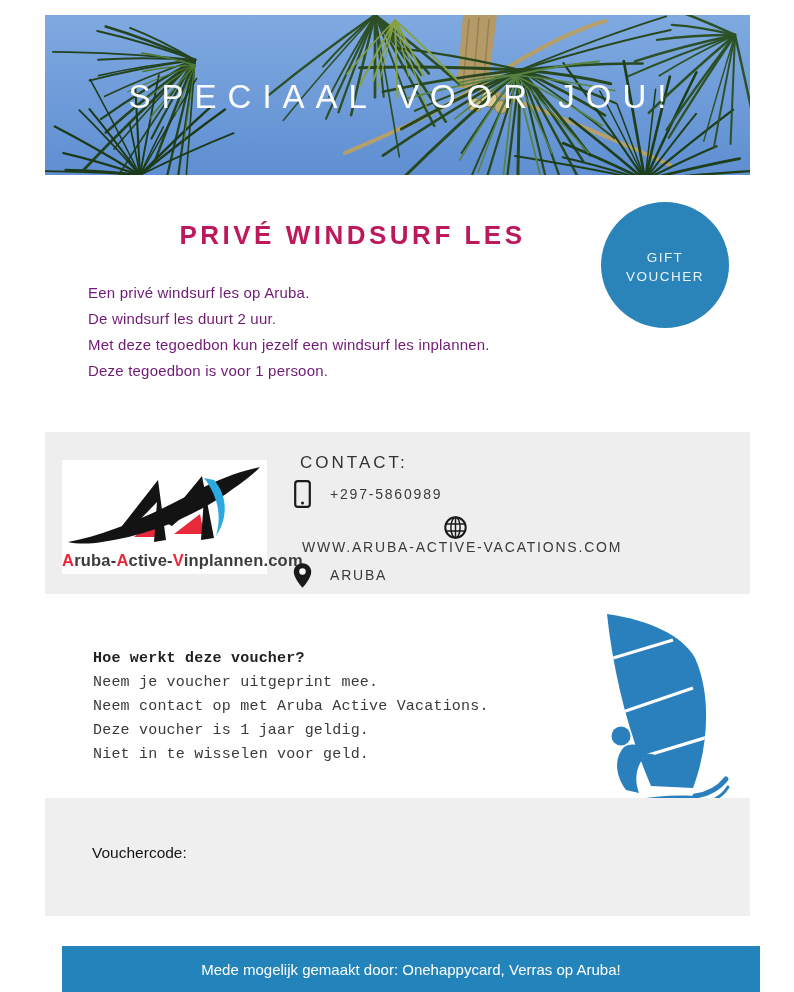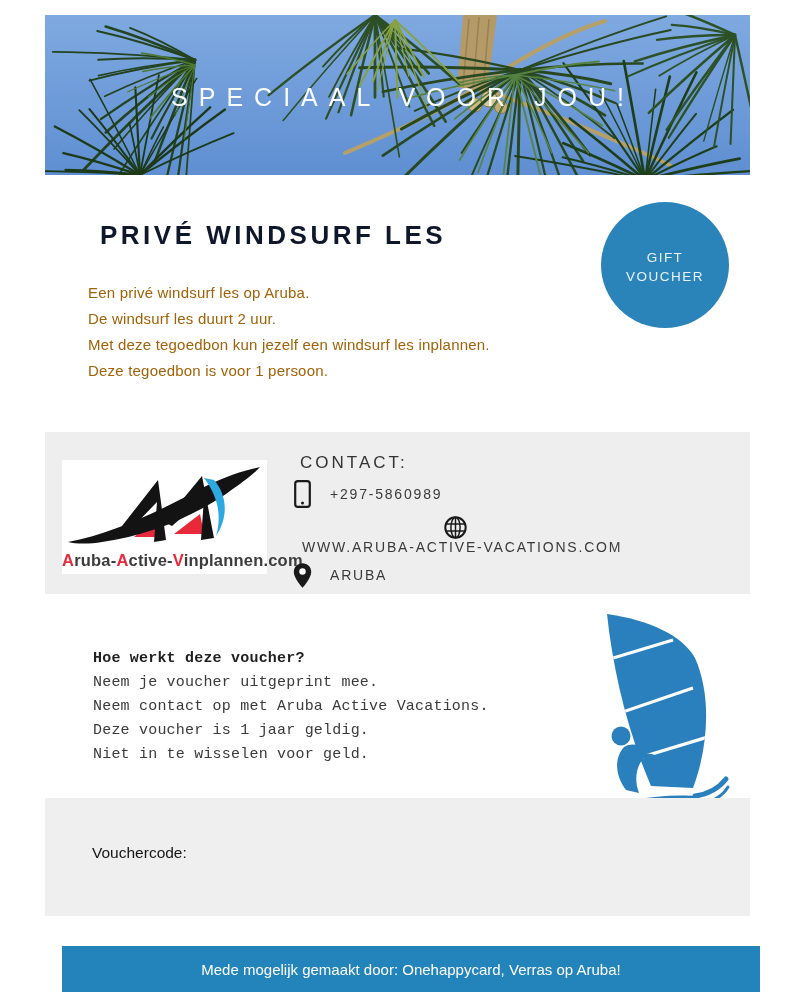--- a/index.html
+++ b/index.html
@@ -3,33 +3,33 @@
 <meta charset="utf-8">
 <style>
   html,body{margin:0;padding:0;background:#ffffff;}
   .page{position:relative;width:794px;height:992px;background:#ffffff;overflow:hidden;
         font-family:"Liberation Sans","DejaVu Sans",sans-serif;}
 
   
   .banner{position:absolute;left:45px;top:15px;width:705px;height:160px;overflow:hidden;}
   .banner svg{position:absolute;left:0;top:0;}
   .banner-title{position:absolute;left:0;right:0;top:82px;transform:translateY(-50%);
-        text-align:center;color:#fafcff;font-size:25px;font-weight:400;
+        text-align:center;color:#fafcff;font-size:33px;font-weight:400;
         letter-spacing:11px;padding-left:11px;white-space:nowrap;}
 
   
-  .title{position:absolute;left:100px;top:220px;width:505px;margin:0;text-align:left;
-        font-size:26px;font-weight:700;letter-spacing:3.5px;color:#0f172a;white-space:nowrap;}
+  .title{position:absolute;left:100px;top:220px;width:505px;margin:0;text-align:center;
+        font-size:26px;font-weight:700;letter-spacing:3.5px;color:#be185d;white-space:nowrap;}
   .badge{position:absolute;left:601px;top:202px;width:128px;height:126px;border-radius:50%;
         background:#2a84ba;display:flex;flex-direction:column;align-items:center;
         justify-content:center;color:#e9f3fa;font-size:13.5px;letter-spacing:1.5px;
         line-height:19px;padding-top:4px;box-sizing:border-box;}
 
   
-  .desc{position:absolute;left:88px;top:280px;font-size:15px;color:#a16207;letter-spacing:.2px;}
+  .desc{position:absolute;left:88px;top:280px;font-size:15px;color:#701a75;letter-spacing:.2px;}
   .desc p{margin:0;height:26px;line-height:26px;}
 
   
   .contact-box{position:absolute;left:45px;top:432px;width:705px;height:162px;background:#efeeee;}
   .logo-box{position:absolute;left:17px;top:28px;width:205px;height:114px;background:#ffffff;}
   .logo-art{position:absolute;left:0;top:2px;}
   .logo-text{position:absolute;left:0;right:0;bottom:4px;text-align:center;
         font-size:16.5px;font-weight:700;letter-spacing:.2px;white-space:nowrap;}
   .lg-r{color:#e8293a}.lg-d{color:#3c3c3c}
   .contact-heading{position:absolute;left:255px;top:21px;font-size:17px;

